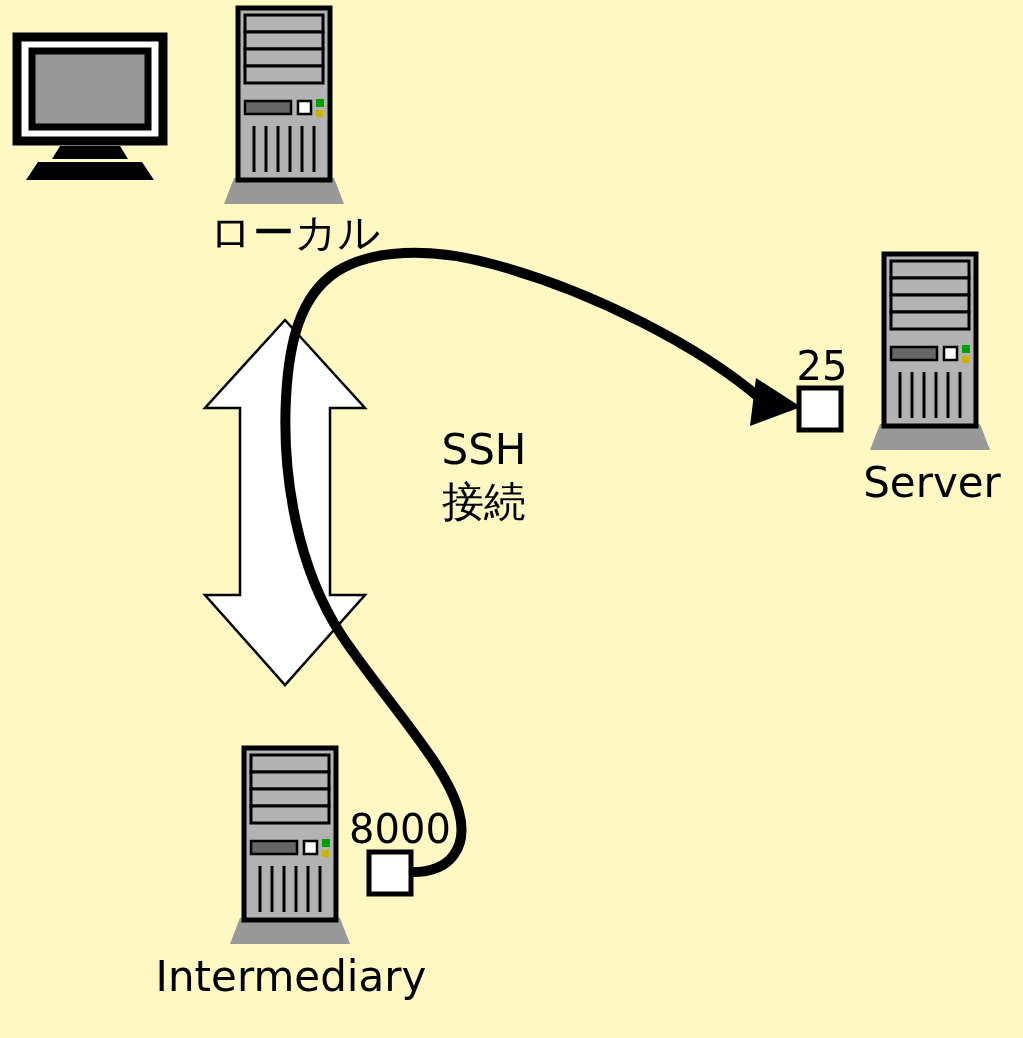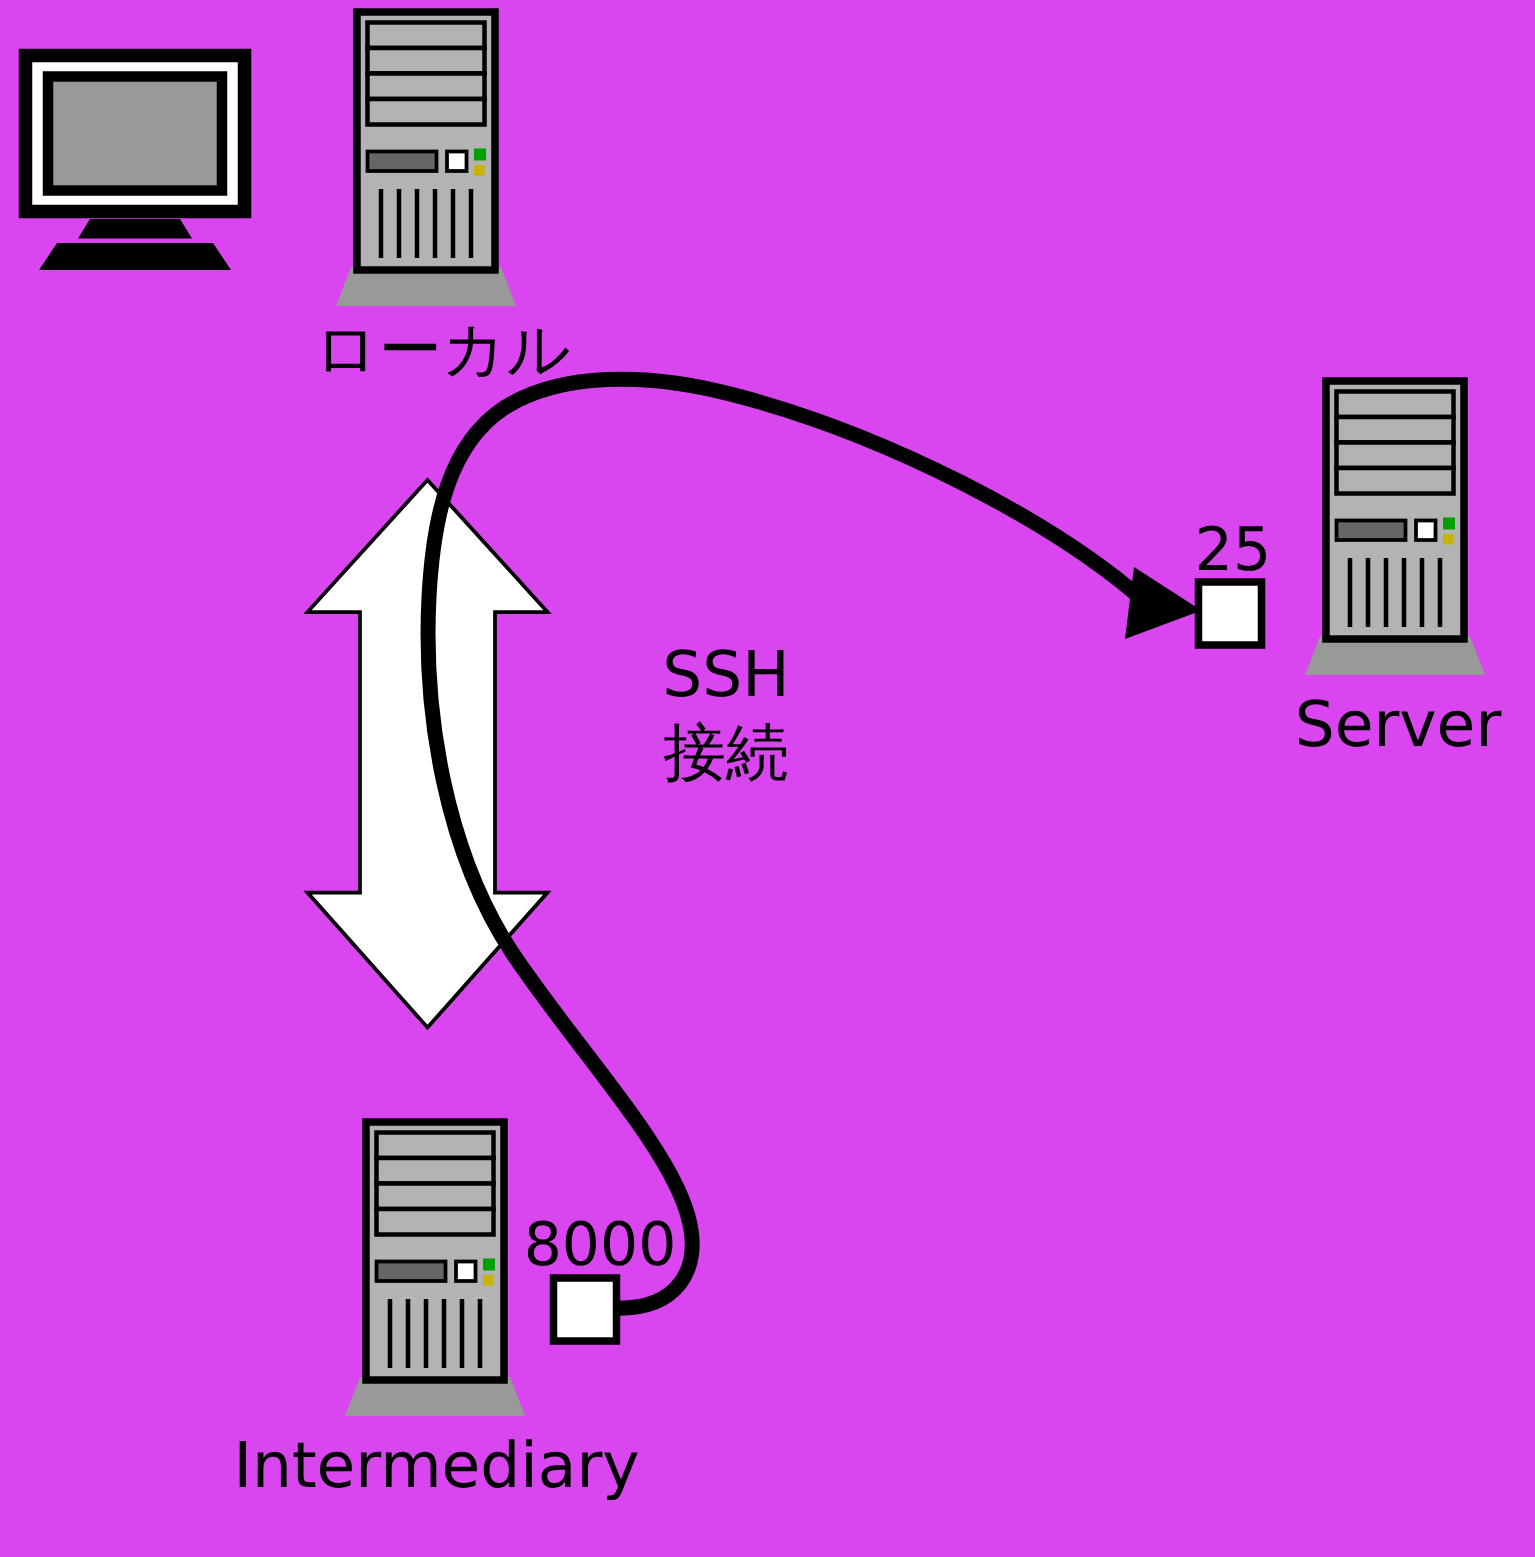--- a/index.html
+++ b/index.html
@@ -4,21 +4,21 @@
 <style>
   html, body {
     margin: 0;
     padding: 0;
     background: #ffffff;
   }
   .stage {
     position: relative;
     width: 1023px;
     height: 1038px;
-    background: #d946ef;
+    background: #fef9c3;
     overflow: hidden;
   }
   svg { display: block; }
   text {
     font-family: "DejaVu Sans", "Liberation Sans", sans-serif;
     fill: #000000;
   }
   .node-label { font-size: 42px; }
   .port-label { font-size: 40px; }
   .ssh-label  { font-size: 42px; }

